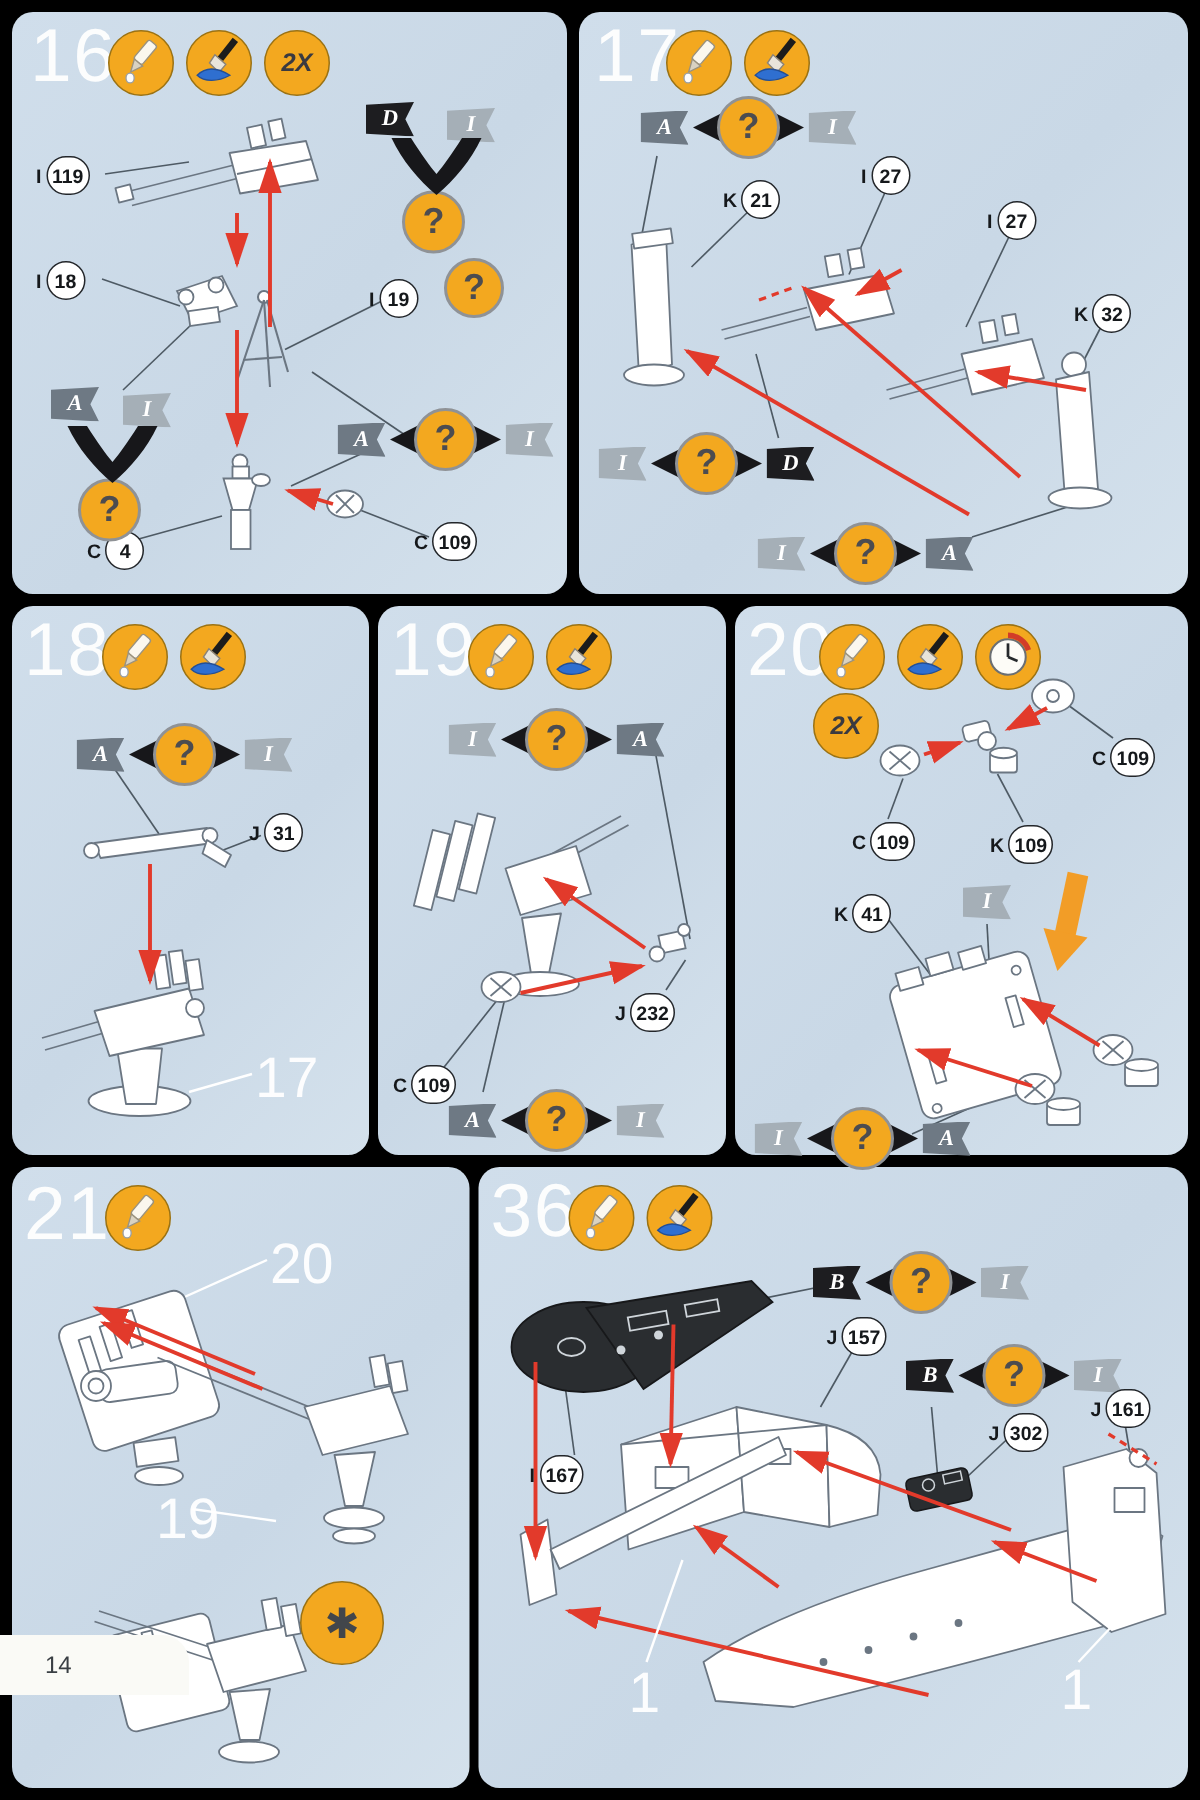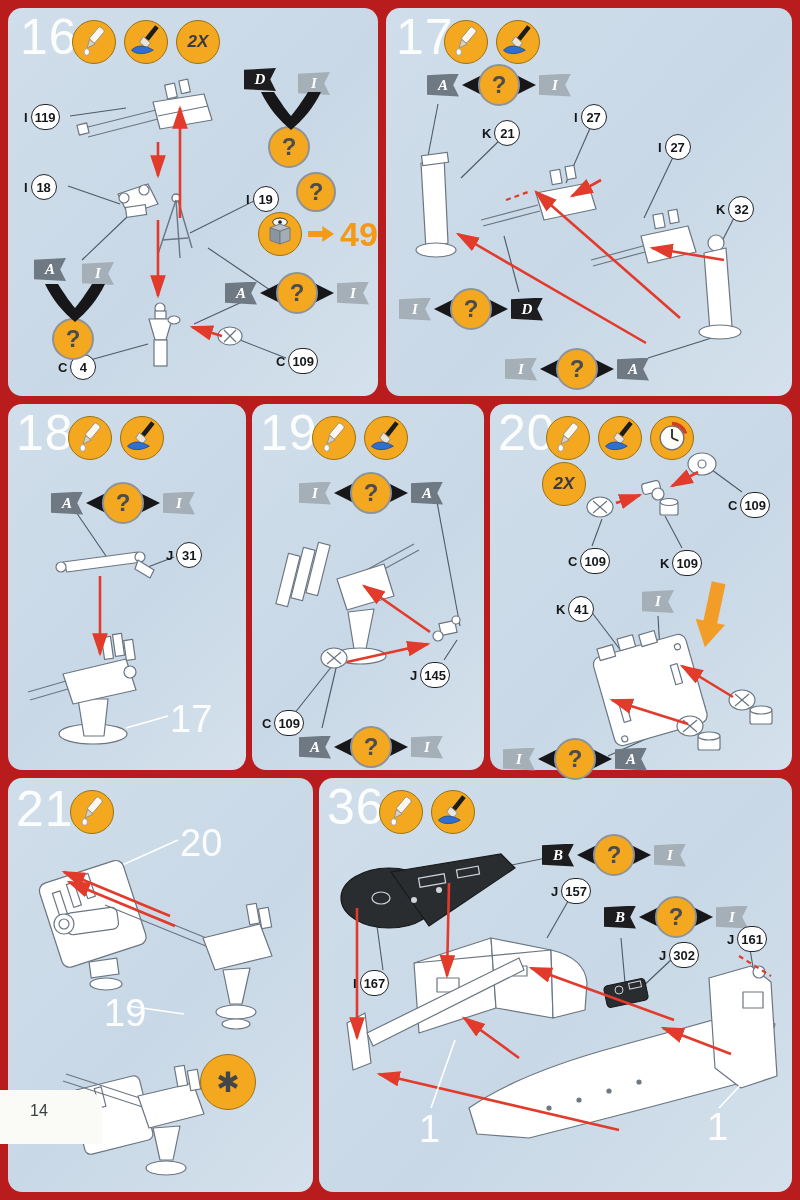--- a/index.html
+++ b/index.html
@@ -1,16 +1,16 @@
 <!DOCTYPE html>
 <html><head>
 <meta charset="utf-8">
 <style>
   html,body{margin:0;padding:0;}
-  .page{position:relative;width:800px;height:1200px;background:#b91c1c;overflow:hidden;
+  .page{position:relative;width:800px;height:1200px;background:#000000;overflow:hidden;
         font-family:"Liberation Sans",sans-serif;text-decoration:underline;}
   .panel{position:absolute;border-radius:14px;
          background:linear-gradient(133deg,#d0deeb 0%,#c9d8e6 55%,#d4e1ec 100%);}
   .art{position:absolute;left:0;top:0;}
   .stepnum{position:absolute;font:400 50px "Liberation Sans",sans-serif;color:#ffffff;opacity:.95;
            letter-spacing:1px;line-height:1;}
   .refnum{position:absolute;font:400 38px "Liberation Sans",sans-serif;color:#ffffff;opacity:.96;line-height:1;}
   .sicon{position:absolute;width:44px;height:44px;border-radius:50%;background:#f3a81f;
          border:1.6px solid #9b7213;box-sizing:border-box;display:flex;align-items:center;justify-content:center;}
   .sicon svg{display:block;}
@@ -35,22 +35,22 @@
   .qc{width:42px;height:42px;border-radius:50%;background:#f3a81f;border:2px solid #8f9296;
       color:#4c4c50;font:700 24px "Liberation Sans",sans-serif;display:flex;align-items:center;
       justify-content:center;z-index:1;box-sizing:border-box;flex:none;}
   .qc.small{width:40px;height:40px;}
   .wings{position:absolute;width:70px;}
   .wings .qc{margin:-14px 0 0 12px;}
   .keepref{position:absolute;display:flex;align-items:center;gap:6px;}
   .oarrow{width:26px;height:16px;background:#f49a17;flex:none;
           clip-path:polygon(0 32%,55% 32%,55% 0,100% 50%,55% 100%,55% 68%,0 68%);}
   .onum{font:700 34px "Liberation Sans",sans-serif;color:#f49a17;line-height:1;}
-  .page-tab{position:absolute;left:0;top:1090px;width:102px;height:54px;background:#fafaf6;
-            border-top-right-radius:18px;}
+  .page-tab{position:absolute;left:0;top:1090px;width:102px;height:40px;background:#fafaf6;
+            border-top-right-radius:18px;padding-left:24px;}
   .page-tab span{position:absolute;left:30px;top:12px;font:400 16px "Liberation Sans",sans-serif;color:#3a3f44;}
 </style>
 </head>
 <body>
 
 <div class="page">
 
   <div class="panel" id="p16" style="left:8px;top:8px;width:370px;height:388px;">
     <svg class="art" width="370" height="388" viewBox="0 0 370 388">
       <defs>
@@ -164,33 +164,20 @@
 
     <div class="flag fA abs" style="left:26px;top:250px;">A</div>
     <div class="flag fI abs" style="left:74px;top:254px;">I</div>
     <div class="wings" style="left:32px;top:276px;">
       <svg width="70" height="44" viewBox="0 0 70 44">
           <path d="M5,0 C12,15 23,28 35,38 C47,28 58,15 65,0 L52,0 C45,11 40,18 35,24 C30,18 25,11 18,0 Z" fill="#17171a"></path>
         </svg>
       <div class="qc">?</div>
     </div>
 
-    <div class="keepref" style="left:250px;top:204px;">
-      <div class="sicon" style="position:static;">
-        <svg width="40" height="40" viewBox="0 0 44 44">
-            <ellipse cx="22" cy="9" rx="8" ry="4.5" fill="#f4f4f4" stroke="#26292c"></ellipse>
-            <circle cx="22" cy="9" r="2" fill="#26292c"></circle>
-            <polygon points="11,15 22,11 33,15 22,19" fill="#b8c0c7" stroke="#6d7680"></polygon>
-            <polygon points="11,15 22,19 22,33 11,29" fill="#8b959e" stroke="#6d7680"></polygon>
-            <polygon points="33,15 22,19 22,33 33,29" fill="#a3adb5" stroke="#6d7680"></polygon>
-          </svg>
-      </div>
-      <span class="oarrow"></span>
-      <span class="onum">49</span>
-    </div>
 
     <div class="combo" style="left:214px;top:264px;">
       <span class="flag fA">A</span>
       <span class="tri triL"></span>
       <span class="qc">?</span>
       <span class="tri triR"></span>
       <span class="flag fI">I</span>
     </div>
   </div>
 
@@ -430,21 +417,21 @@
     <div class="combo" style="left:44px;top:68px;">
       <span class="flag fI">I</span>
       <span class="tri triL"></span>
       <span class="qc">?</span>
       <span class="tri triR"></span>
       <span class="flag fA">A</span>
     </div>
 
     <div class="callout" style="left:158px;top:258px;">
       <span>J</span>
-      <span class="co-c">145</span>
+      <span class="co-c">232</span>
     </div>
     <div class="callout" style="left:10px;top:306px;">
       <span>C</span>
       <span class="co-c">109</span>
     </div>
 
     <div class="combo" style="left:44px;top:322px;">
       <span class="flag fA">A</span>
       <span class="tri triL"></span>
       <span class="qc">?</span>

